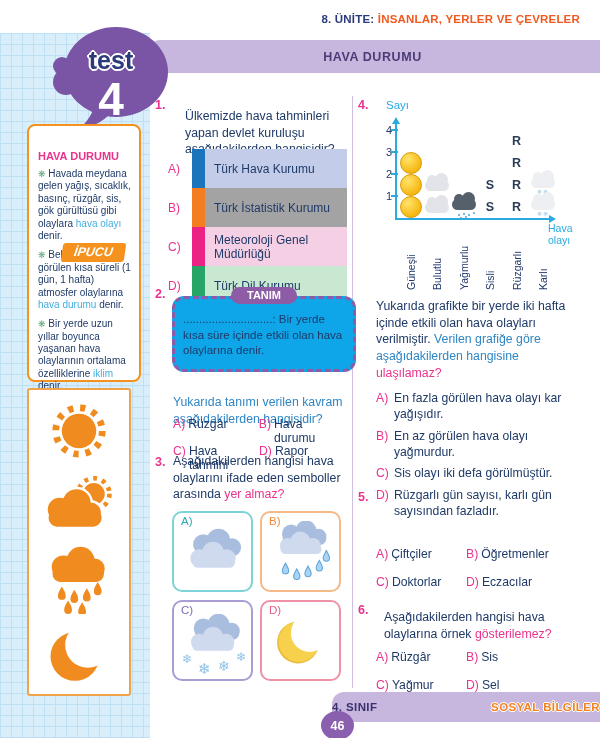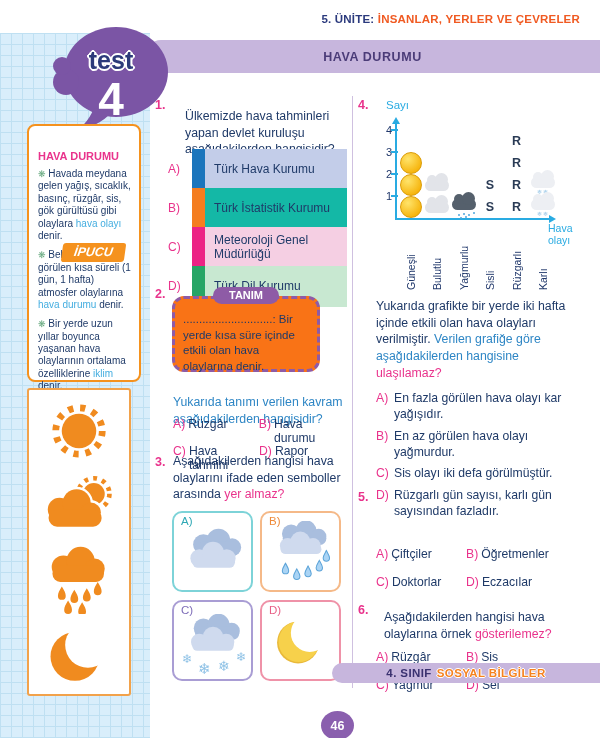--- a/index.html
+++ b/index.html
@@ -47,21 +47,21 @@
   .blue{color:#2e86c5;} .mag{color:#e9338c;}
 
   
   .q1opts{position:absolute;left:168px;top:156px;width:179px;}
   .q1opt{display:flex;align-items:center;margin-bottom:13px;height:26px;}
   .q1opt .letter{width:24px;color:#e9338c;font-size:12px;}
   .q1opt .bar{flex:1;height:41px;display:flex;align-items:center;border-left:13px solid #999;
               padding-left:9px;font-size:12px;color:#1f3a68;box-sizing:border-box;}
 
   
-  .tanim{position:absolute;left:172px;top:296px;width:148px;height:76px;background:#f97316;border:3px dashed #8e5ba6;
+  .tanim{position:absolute;left:172px;top:296px;width:184px;height:76px;background:#0ea5e9;border:3px dashed #8e5ba6;
          border-radius:12px;box-sizing:border-box;padding:13px 8px 4px;}
   .tanim-pill{position:absolute;left:50%;top:-12px;transform:translateX(-50%);background:#8e5ba6;color:#fff;
               font-weight:bold;font-size:11px;padding:2px 16px 3px;border-radius:10px;white-space:nowrap;}
   .tanim-text{font-size:11.5px;line-height:1.35;color:#1f3a68;}
 
   
   .optrow{position:absolute;display:flex;font-size:12.2px;color:#1f3a68;}
   .optcell{display:flex;}
   .optcell .letter{color:#e9338c;margin-right:3px;white-space:nowrap;}
   .w86 .optcell:first-child{width:86px;} .w90 .optcell:first-child{width:90px;}
@@ -97,37 +97,37 @@
              box-shadow:5px 1px 0 #4ea6dd,10px -1px 0 #4ea6dd,-5px 1px 0 #4ea6dd,2px 3px 0 #4ea6dd,-3px 4px 0 #4ea6dd;}
   .snow-dots{font-size:6px;color:#9cc9e8;letter-spacing:1px;line-height:4px;margin-top:2px;}
   .sym-letter{font-size:12.5px;font-weight:bold;color:#2a3b55;}
 
   
   .optlist{position:absolute;font-size:12.2px;line-height:1.3;color:#1f3a68;}
   .optlist .row{display:flex;margin-bottom:6px;}
   .optlist .letter{width:18px;color:#e9338c;flex:none;}
 
   
-  .footer-bar{position:absolute;left:332px;right:0;top:663px;height:20px;background:#c7b6dd;border-radius:12px 0 0 12px;
-              display:flex;align-items:center;justify-content:center;}
+  .footer-bar{position:absolute;left:332px;right:0;top:692px;height:30px;background:#c7b6dd;border-radius:12px 0 0 12px;
+              display:flex;align-items:center;justify-content:space-between;}
   .footer-bar .grade{color:#3a3170;font-weight:bold;font-size:11.5px;letter-spacing:.4px;margin-right:5px;}
   .footer-bar .subject{color:#f5821f;font-weight:bold;font-size:11.5px;letter-spacing:.4px;
      text-shadow:-1px 0 0 #fff,1px 0 0 #fff,0 -1px 0 #fff,0 1px 0 #fff;}
   .page-bubble{position:absolute;left:321px;top:687px;width:33px;height:29px;background:#8a5fae;border-radius:50%;
       display:flex;align-items:center;justify-content:center;color:#fff;font-weight:bold;font-size:12.5px;margin-top:24px;}
   .page-bubble::after{content:"";position:absolute;left:4px;bottom:-5px;border:5px solid transparent;border-top:7px solid #8a5fae;transform:rotate(25deg);}
 </style>
 </head>
 <body>
 
 <div class="page">
   <div class="grid-strip"></div>
 
   <div class="unit-head">
-    <span class="navy">5. ÜNİTE:</span>
+    <span class="navy">8. ÜNİTE:</span>
     <span class="orange">İNSANLAR, YERLER VE ÇEVRELER</span>
   </div>
   <div class="band">
     <span>HAVA DURUMU</span>
   </div>
 
   <div class="badge">
     <svg width="124" height="116" viewBox="0 0 124 116">
       <g fill="#7b55a5">
         <ellipse cx="64" cy="52" rx="52" ry="45"></ellipse>
@@ -195,21 +195,21 @@
   <p class="qtext" style="left:173px;top:96px;width:172px;margin:12px;"><span>Ülkemizde hava tahminleri yapan devlet kuruluşu aşağıdakilerden hangisidir?</span></p>
   <div class="q1opts">
     <div class="q1opt">
       <span class="letter">A)</span>
       <span class="bar" style="border-left-color: rgb(27, 117, 188); background-color: rgb(195, 205, 233);">
           <span>Türk Hava Kurumu</span>
         </span>
     </div>
     <div class="q1opt">
       <span class="letter">B)</span>
-      <span class="bar" style="border-left-color: rgb(244, 125, 32); background-color: #14b8a6;">
+      <span class="bar" style="border-left-color: rgb(244, 125, 32); background-color: #a3a3a3;">
           <span>Türk İstatistik Kurumu</span>
         </span>
     </div>
     <div class="q1opt">
       <span class="letter">C)</span>
       <span class="bar" style="border-left-color: rgb(236, 35, 133); background-color: rgb(245, 207, 227);">
           <span>Meteoroloji Genel Müdürlüğü</span>
         </span>
     </div>
     <div class="q1opt">

